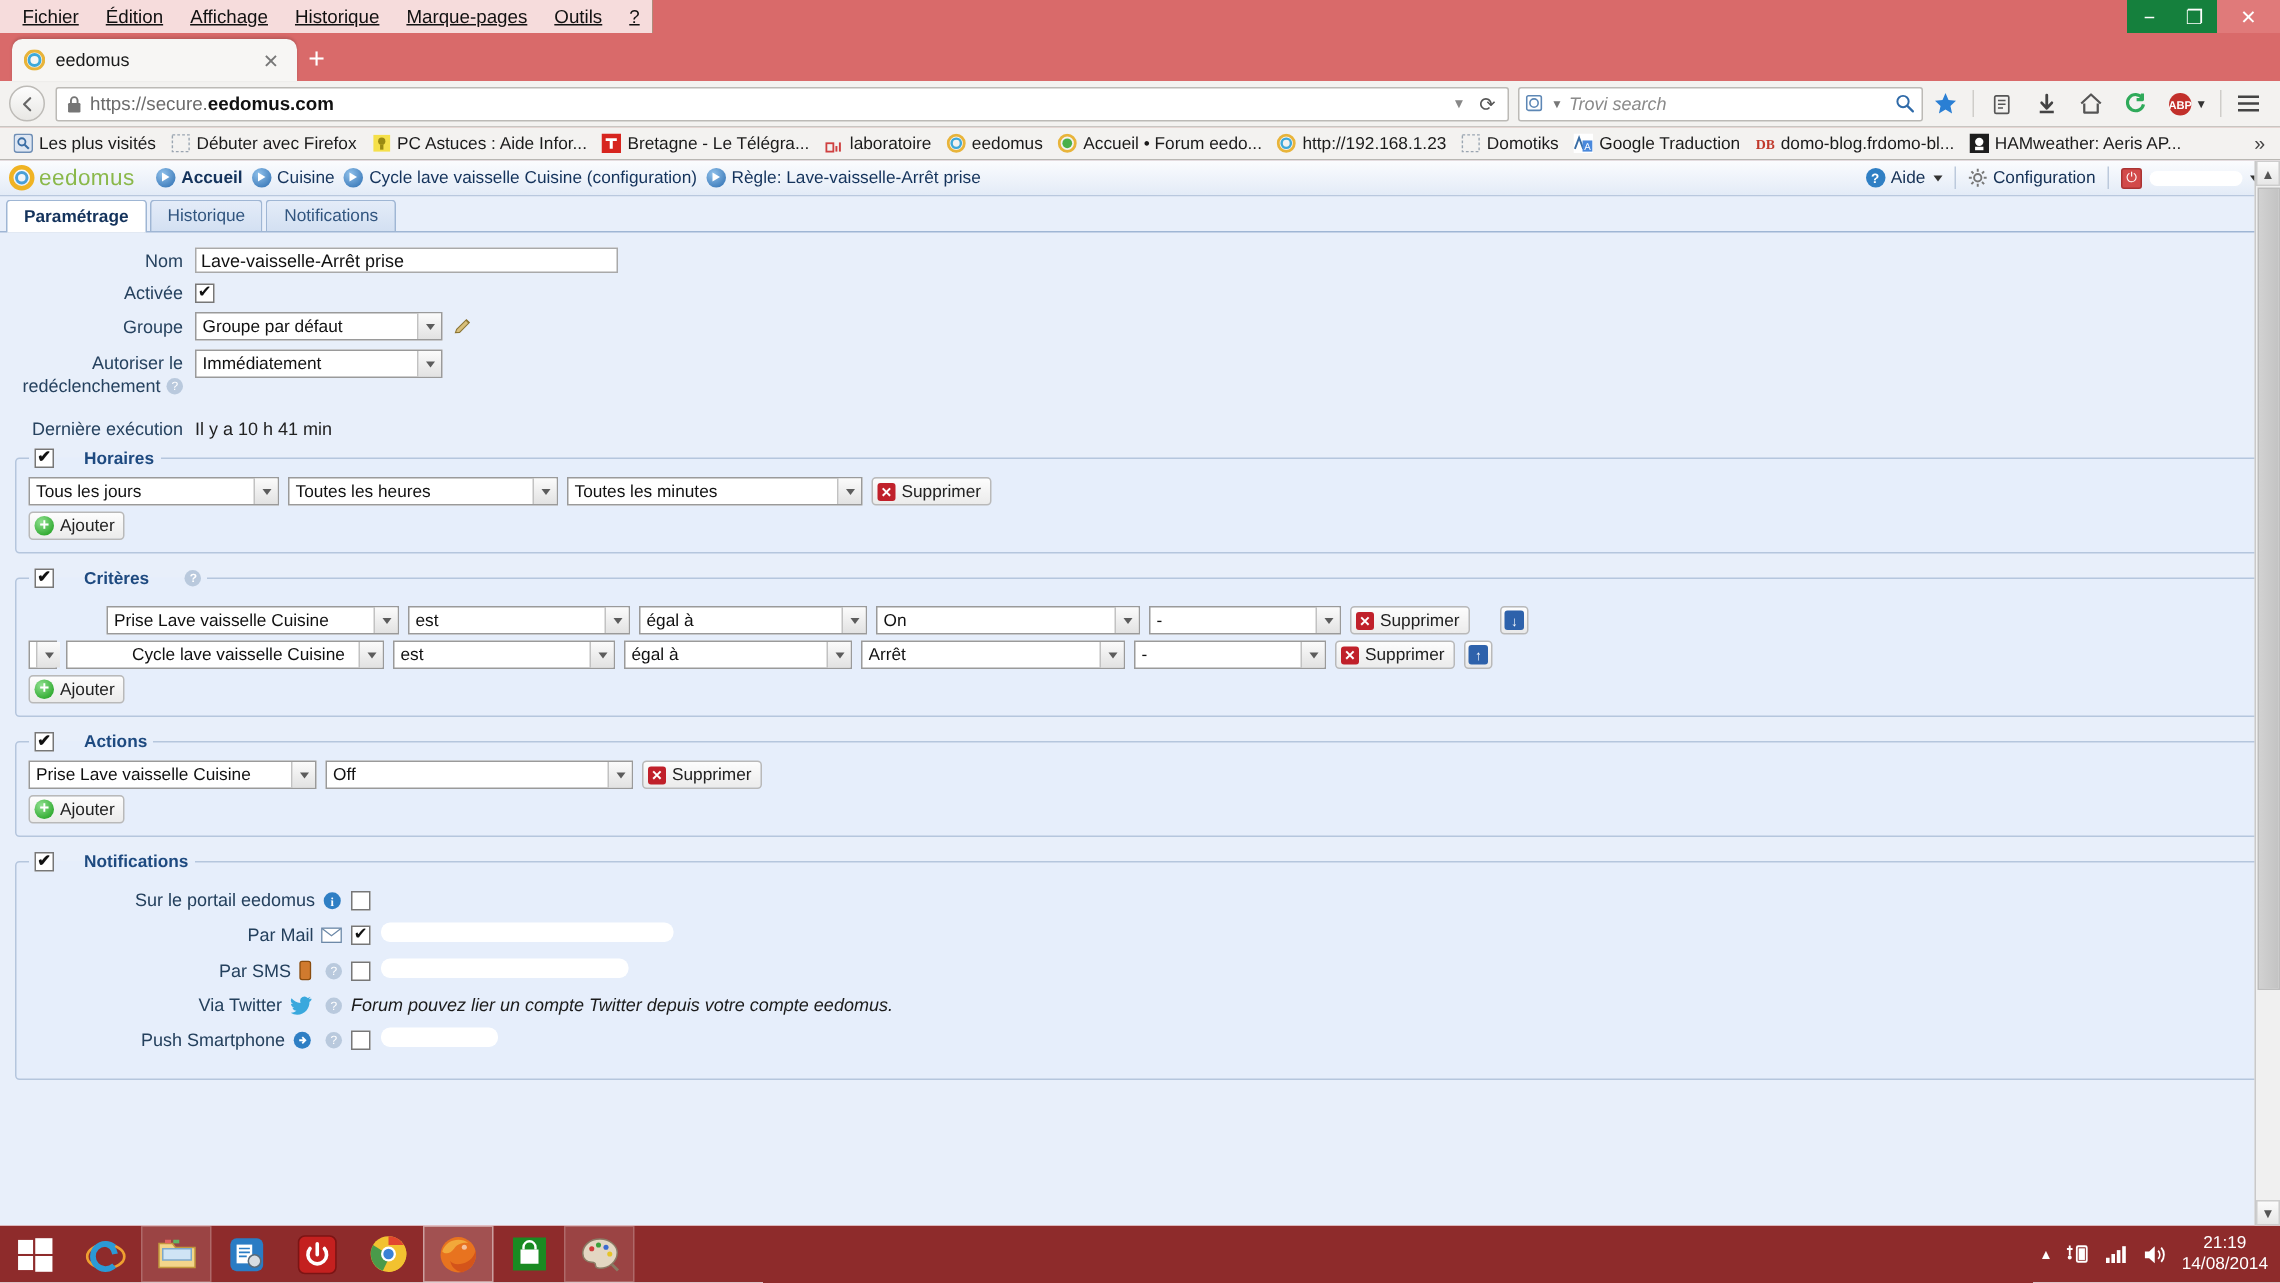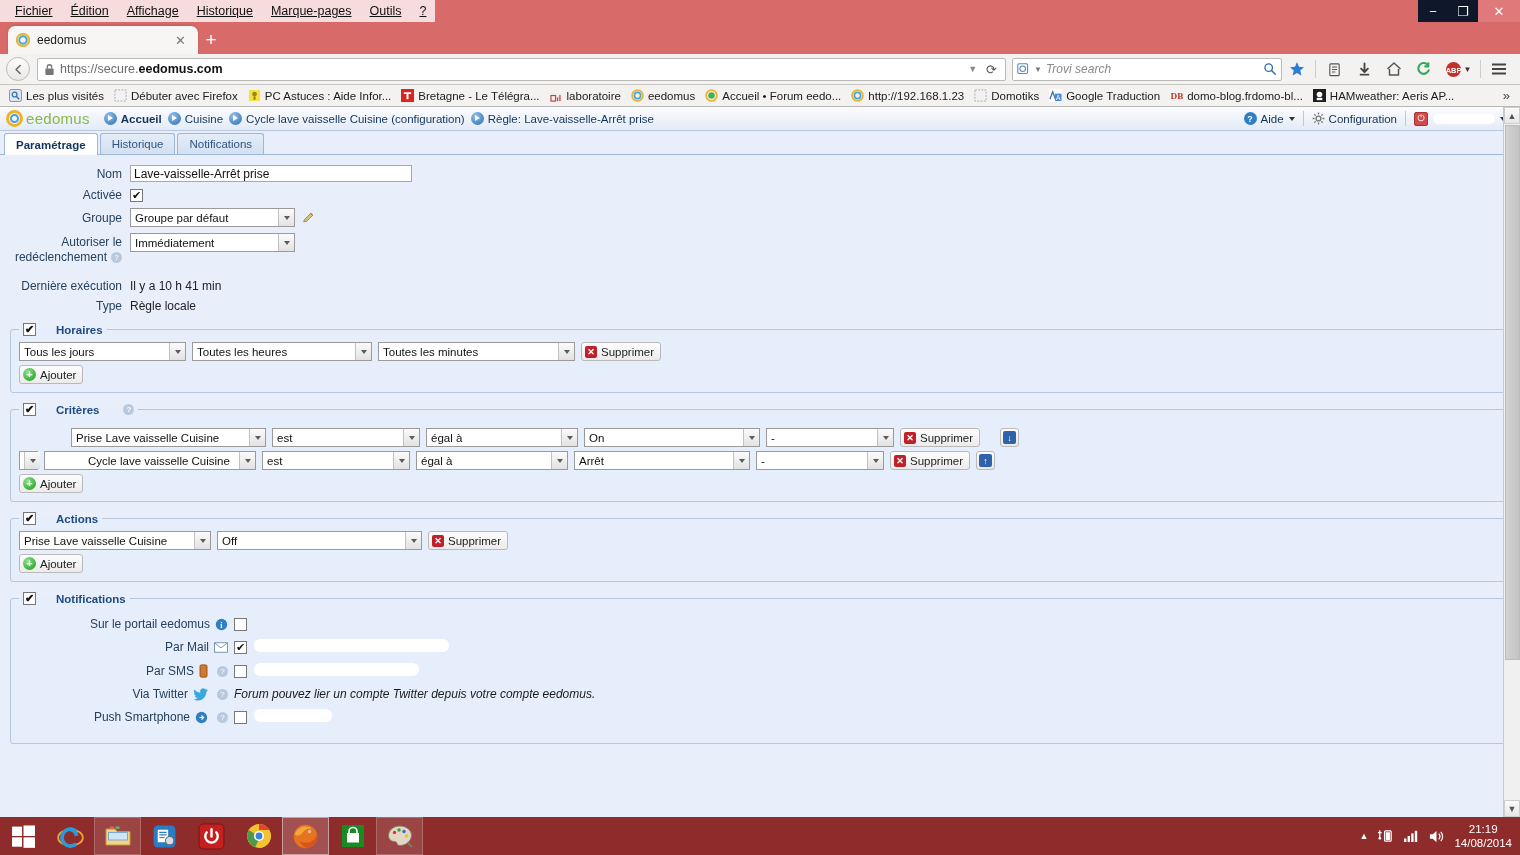--- a/index.html
+++ b/index.html
@@ -8,21 +8,21 @@
     width:1520px; height:855px; overflow:hidden;
     font-family:"Liberation Sans", sans-serif;
     font-size:12px; color:#000; background:#fff;
     -webkit-font-smoothing:none;
   }
 
   
   #browser { width:1520px; height:817px; background:#d96a6a; position:relative; }
 
   .titlebar {
-    height:22px; background:#0f172a; position:relative;
+    height:22px; background:#15803d; position:relative;
     display:flex; align-items:center;
   }
   .menubar {
     height:22px; background:#f6dcdc; display:flex; align-items:center;
     padding-left:6px; gap:0px; flex:0 0 auto;
   }
   .menu-item {
     padding:2px 9px; font-size:12.5px; color:#111; cursor:default;
     font-family:"Liberation Sans", sans-serif;
   }
@@ -484,24 +484,20 @@
           <span class="seltext">Immédiatement</span>
           <span class="selbtn"></span>
         </span>
       </div>
 
       <div class="frow" style="margin-top:14px;">
         <div class="flabel">Dernière exécution</div>
         <span class="static-val">Il y a 10 h 41 min</span>
       </div>
 
-      <div class="frow" style="margin-bottom:10px;">
-        <div class="flabel">Type</div>
-        <span class="static-val">Règle locale</span>
-      </div>
 
       <fieldset class="grp">
         <legend>
           <span class="chk on"></span>
           <span>Horaires</span>
         </legend>
         <div class="row-line">
           <span class="sel" style="width:167px;">
             <span class="seltext">Tous les jours</span>
             <span class="selbtn"></span>

